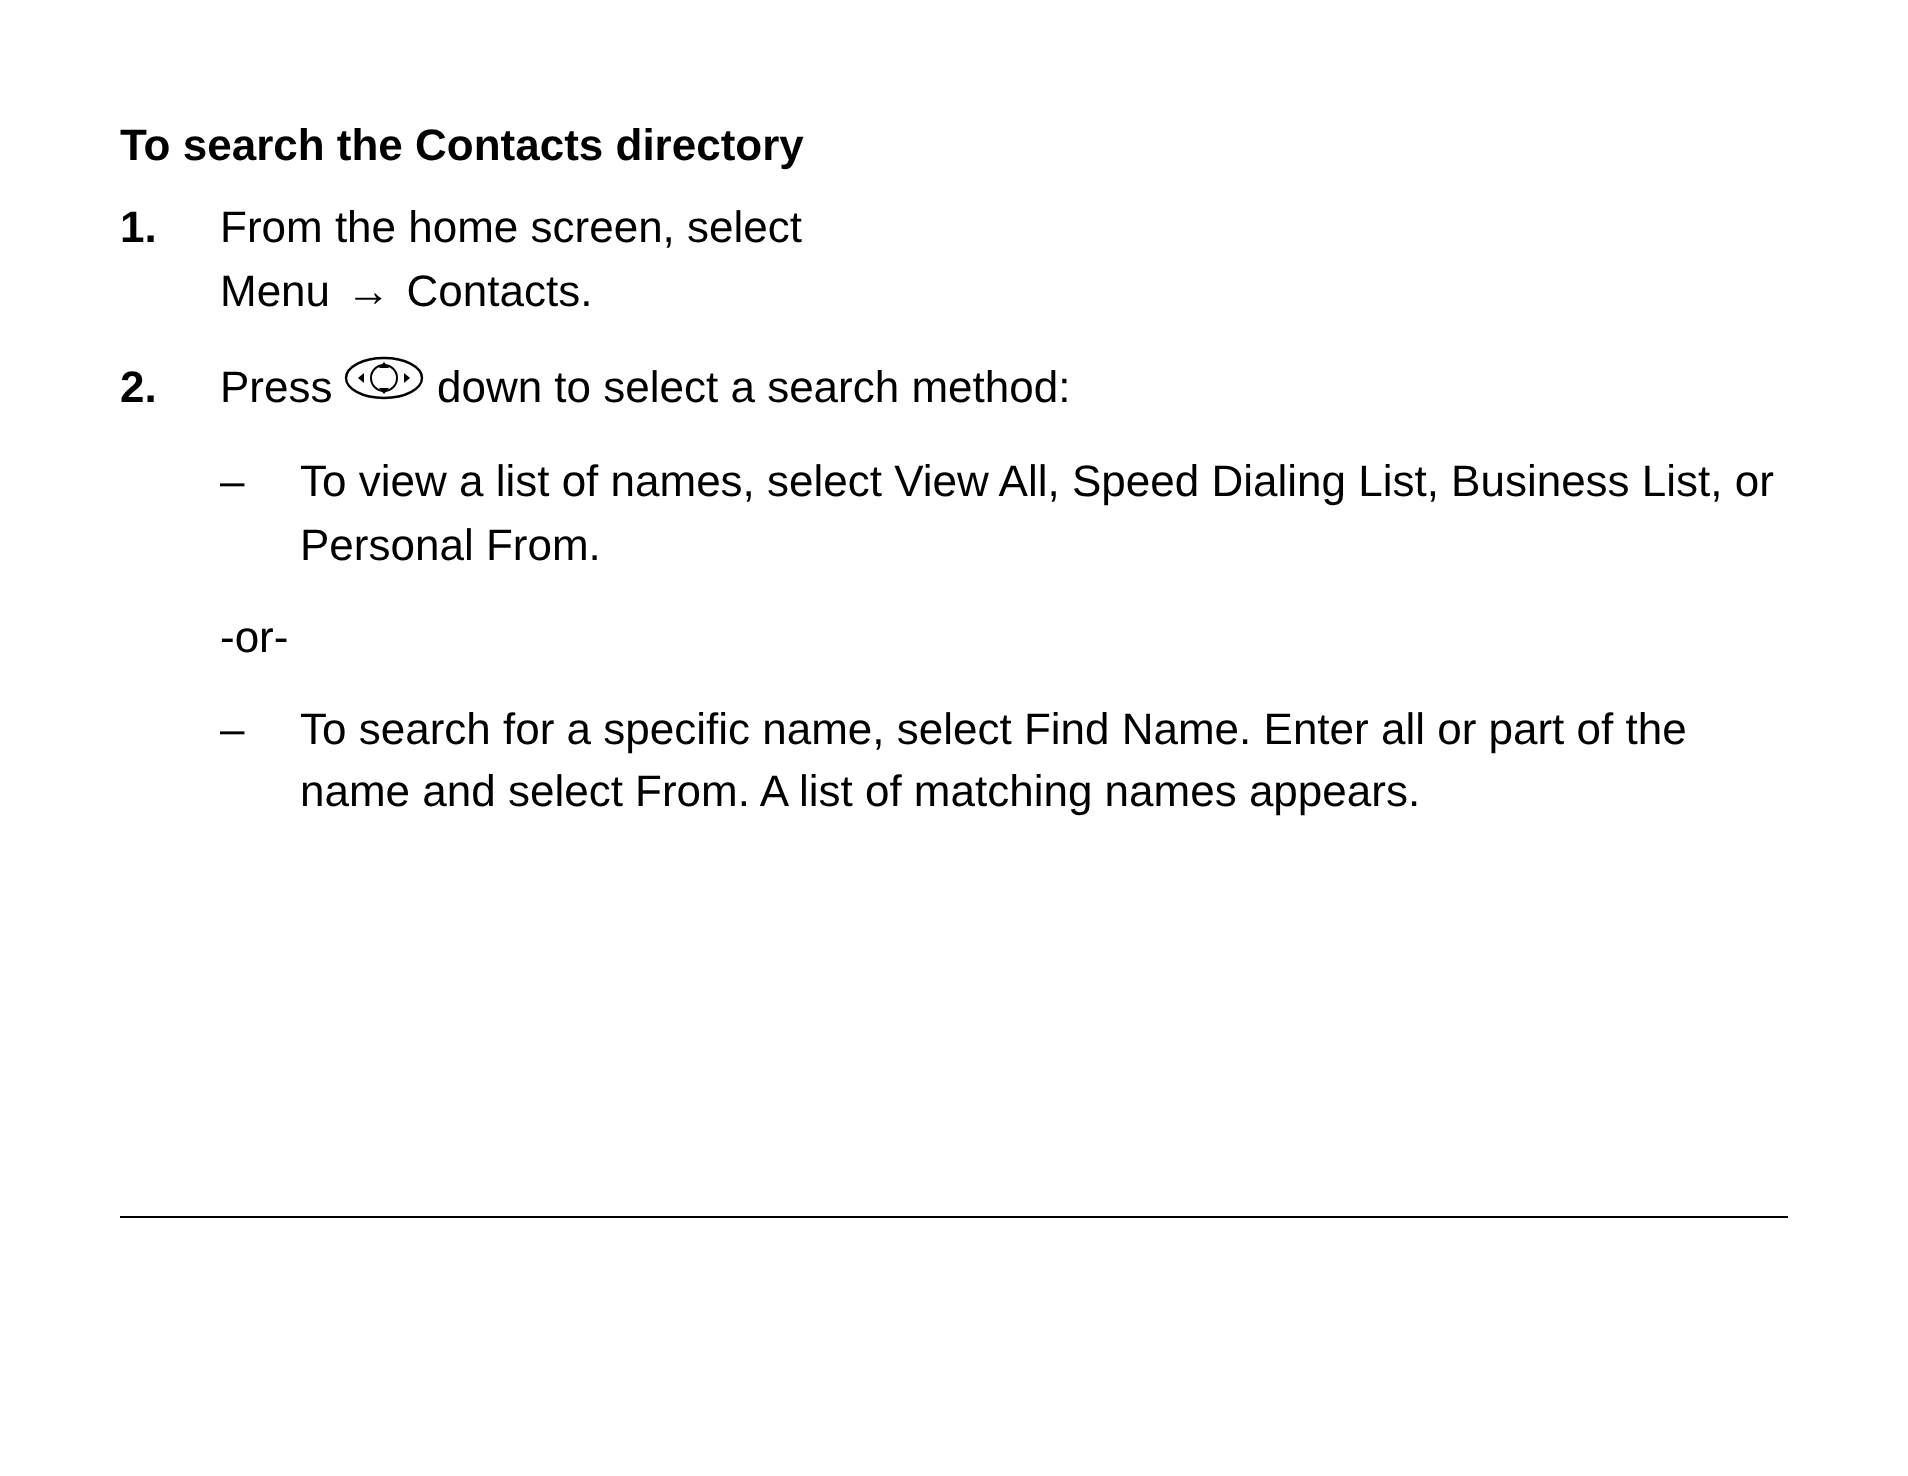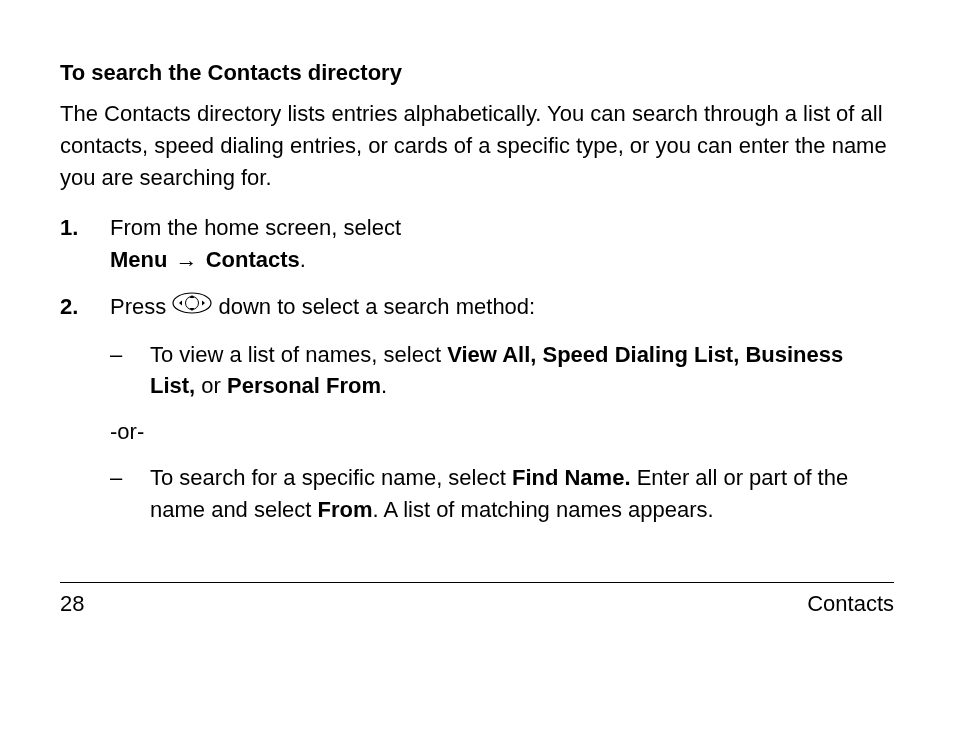--- a/index.html
+++ b/index.html
@@ -42,21 +42,21 @@
     line-height: 1.45;
     margin-bottom: 16px;
   }
   ol.steps > li::before {
     content: counter(step) ".";
     font-weight: bold;
     position: absolute;
     left: 0;
     top: 0;
   }
-  .bold { font-weight: bold; }
+  .bold { font-weight: normal; }
   .arrow {
     display: inline-block;
     padding: 0 2px;
   }
   .navkey {
     display: inline-block;
     vertical-align: middle;
     position: relative;
     top: -2px;
   }
@@ -95,21 +95,20 @@
     font-size: 22px;
   }
 </style>
 </head>
 <body>
 
 <div class="page">
 
   <div class="heading">To search the Contacts directory</div>
 
-  <div class="intro">The Contacts directory lists entries alphabetically. You can search through a list of all contacts, speed dialing entries, or cards of a specific type, or you can enter the name you are searching for.</div>
 
   <ol class="steps">
 
     <li>
       <span>From the home screen, select</span><br>
       <span class="bold">Menu</span>
       <span class="arrow">→</span>
       <span class="bold">Contacts</span><span>.</span>
     </li>
 
@@ -141,19 +140,15 @@
           </div>
         </div>
 
       </div>
     </li>
 
   </ol>
 
   <div class="footer">
     <div class="footer-line"></div>
-    <div class="footer-row">
-      <span>28</span>
-      <span>Contacts</span>
-    </div>
   </div>
 
 </div>
 
 </body></html>

